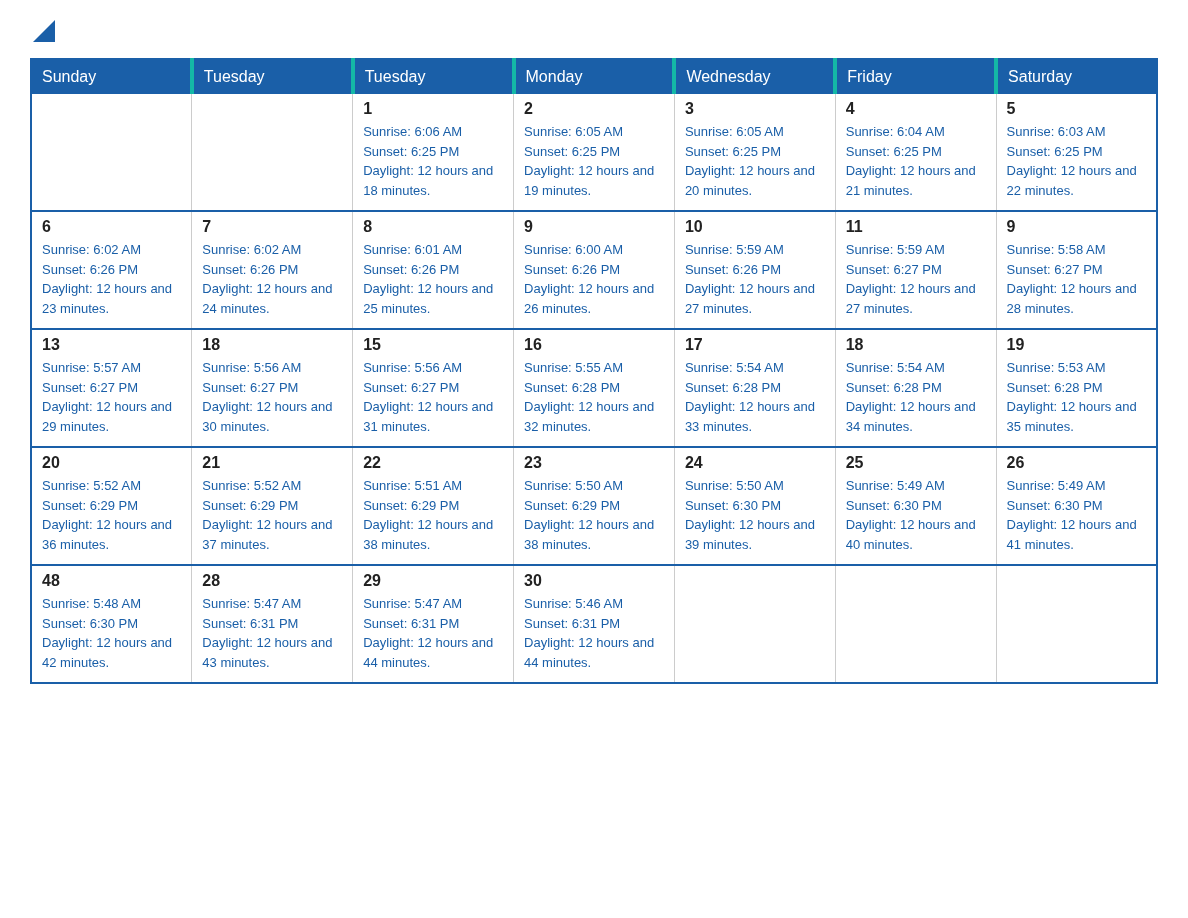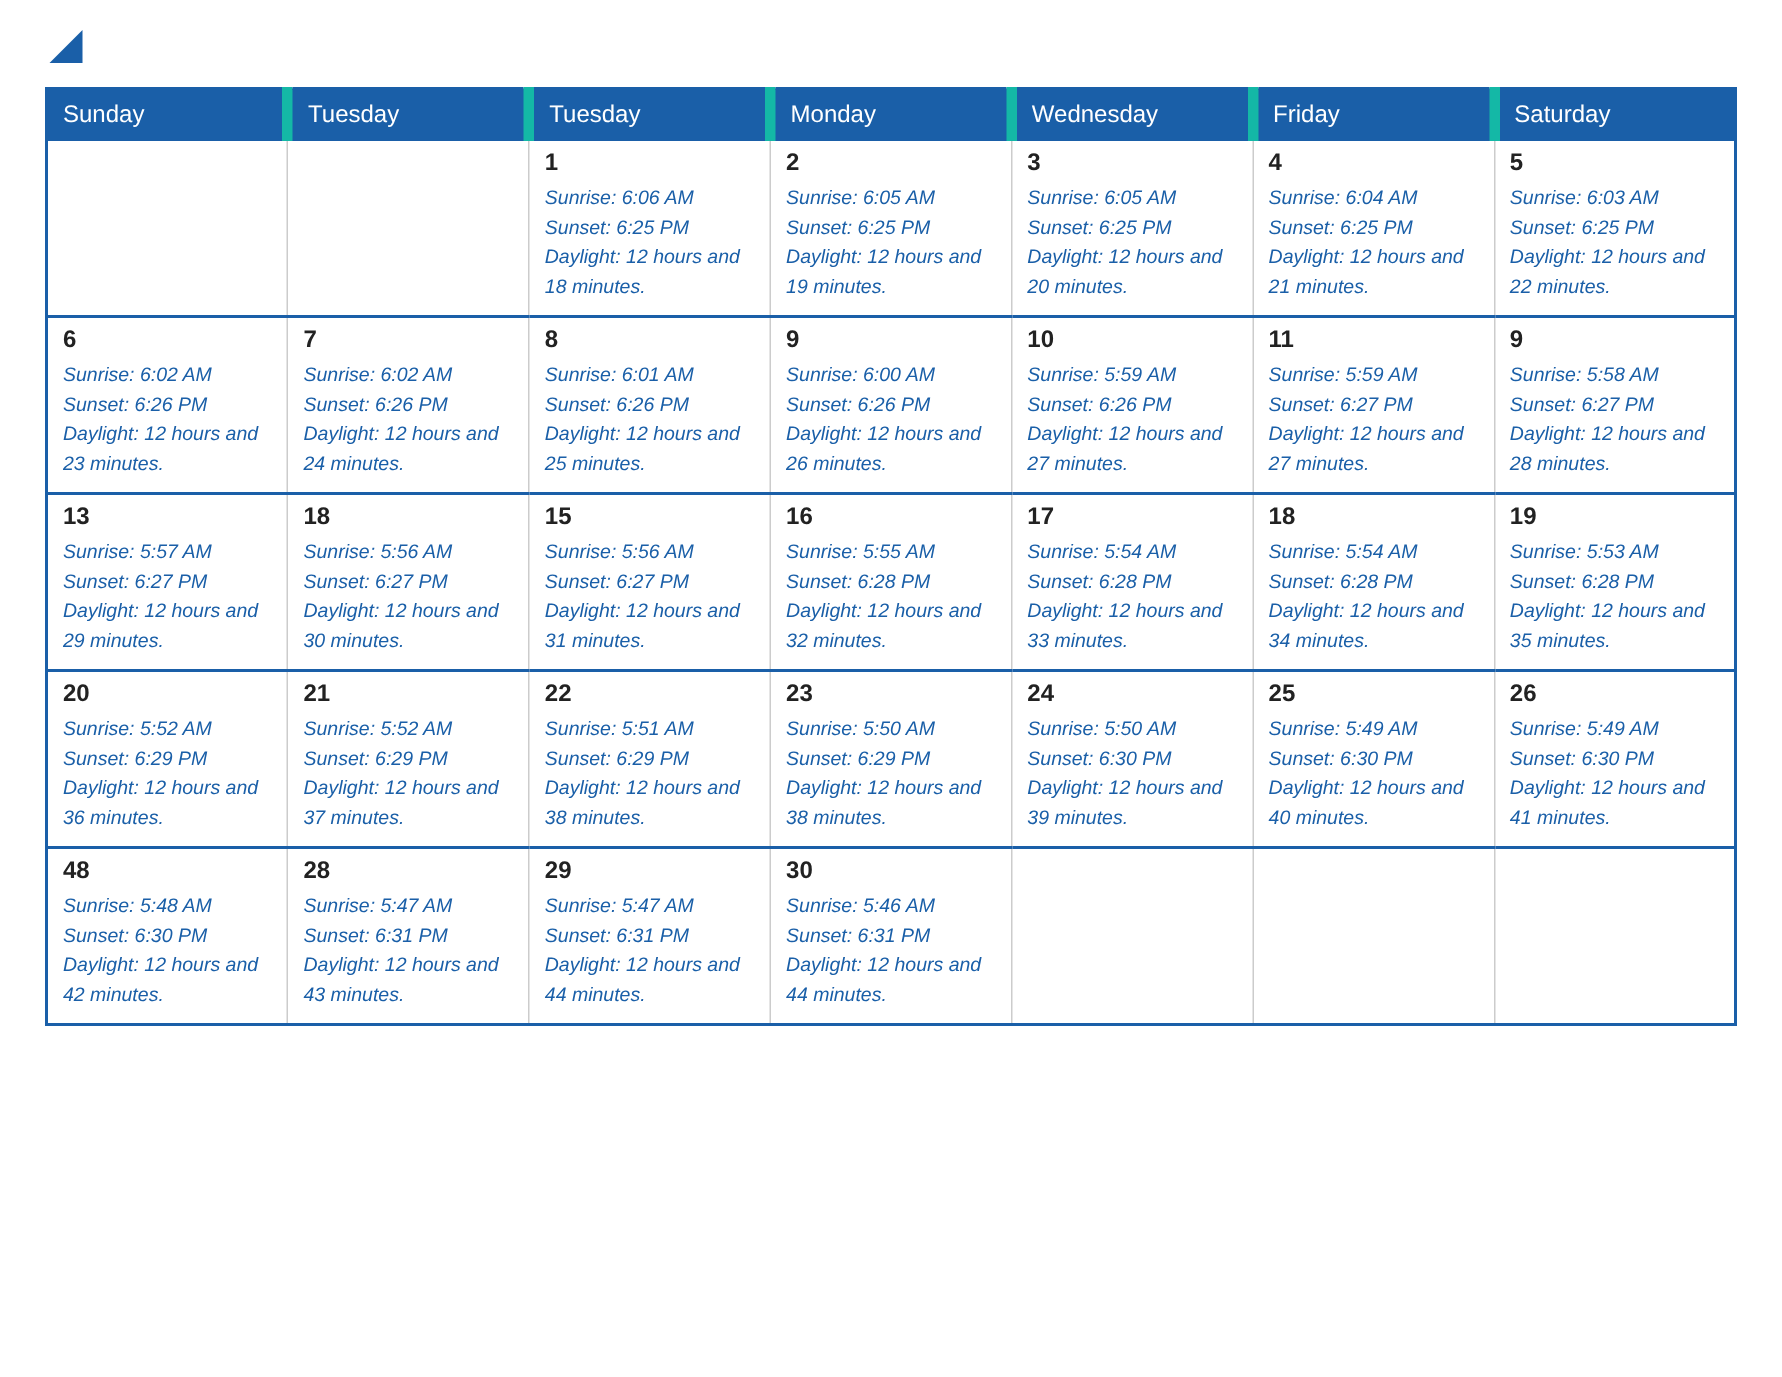--- a/index.html
+++ b/index.html
@@ -36,21 +36,21 @@
       border-collapse: collapse;
       border: 2px solid #1a5fa8;
     }
     .calendar th {
       background-color: #1a5fa8;
       color: #fff;
       padding: 8px 10px;
       text-align: left;
       font-size: 16px;
       font-weight: normal;
-      border-right: 7px solid #14b8a6;
+      border-right: 4px solid #14b8a6;
     }
     .calendar th:last-child {
       border-right: none;
     }
     .calendar td {
       vertical-align: top;
       padding: 6px 10px 10px 10px;
       border-right: 1px solid #ccc;
       border-bottom: 2px solid #1a5fa8;
       width: calc(100% / 7);
@@ -68,21 +68,20 @@
       font-size: 16px;
       font-weight: bold;
       color: #222;
       display: block;
       margin-bottom: 4px;
     }
     .day-info {
       color: #1a5fa8;
       font-size: 13px;
       line-height: 1.5;
-      font-style: italic;
     }
     .empty-cell {
       background: #fff;
     }
     .logo-wrapper {
       display: flex;
       flex-direction: column;
     }
     .logo-line1 {
       display: flex;

